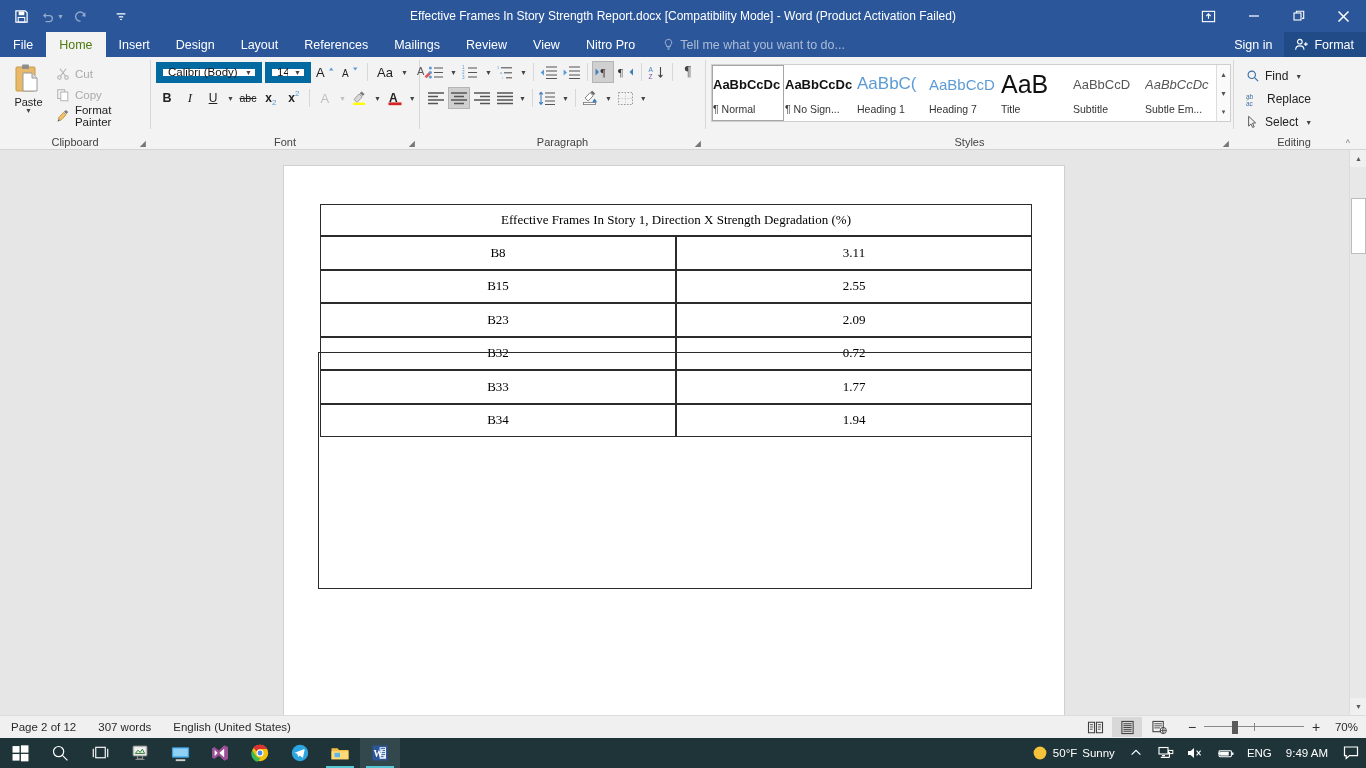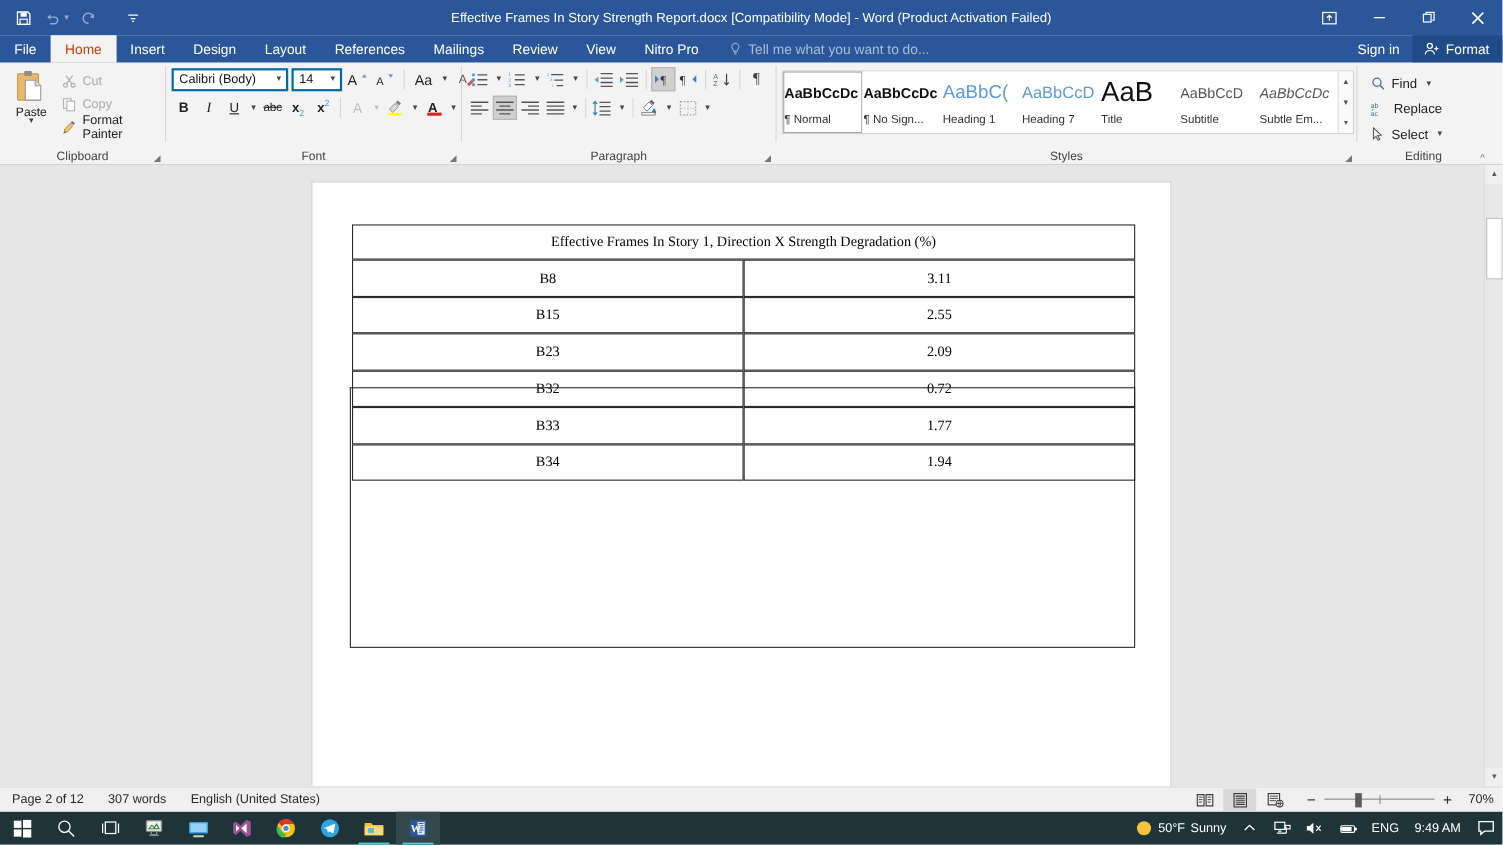--- a/index.html
+++ b/index.html
@@ -40,21 +40,21 @@
 
   
   .tabbar {
     position: absolute; top: 32px; left: 0; width: 1366px; height: 25px;
     background: #2B579A; display: flex; align-items: stretch;
   }
   .tab {
     padding: 0 13px; display: flex; align-items: center;
     font-size: 12.5px; color: #ffffff; white-space: nowrap;
   }
-  .tab.active { background: #f3f3f3; color: #c2410c; }
+  .tab.active { background: #f3f3f3; color: #4d7c0f; }
   .tellme {
     display: flex; align-items: center; gap: 5px;
     padding-left: 14px; font-size: 12.5px; color: #aebbd6; font-style: normal;
   }
   .signin-wrap {
     position: absolute; right: 0; top: 0; height: 25px; display: flex; align-items: center;
   }
   .signin { font-size: 12.5px; color: #ffffff; padding: 0 12px; }
   .sharebtn {
     display: flex; align-items: center; gap: 5px;
@@ -93,21 +93,21 @@
     font-size: 11.5px; color: #aaa;
   }
   .clip-cmd.enabled { color: #222; }
   .ico { display: inline-flex; align-items: center; justify-content: center; }
 
   
   .font-rows { display: flex; flex-direction: column; gap: 4px; }
   .font-row1 { display: flex; align-items: center; gap: 3px; }
   .combo {
     display: flex; align-items: center; justify-content: space-between;
-    height: 21px; border: 2px solid #0369a1; background: #fff;
+    height: 21px; border: 7px solid #0369a1; background: #fff;
     font-size: 11.5px; color: #111; padding: 0 3px 0 5px;
   }
   .combo .cv { white-space: nowrap; overflow: hidden; }
   .combo .cc { font-size: 7px; color: #444; padding-left: 6px; }
   .fontname { width: 106px; }
   .fontsize { width: 46px; }
   .btn-sq {
     min-width: 22px; height: 22px; display: flex; align-items: center; justify-content: center;
     font-size: 12px; color: #222; position: relative;
   }

